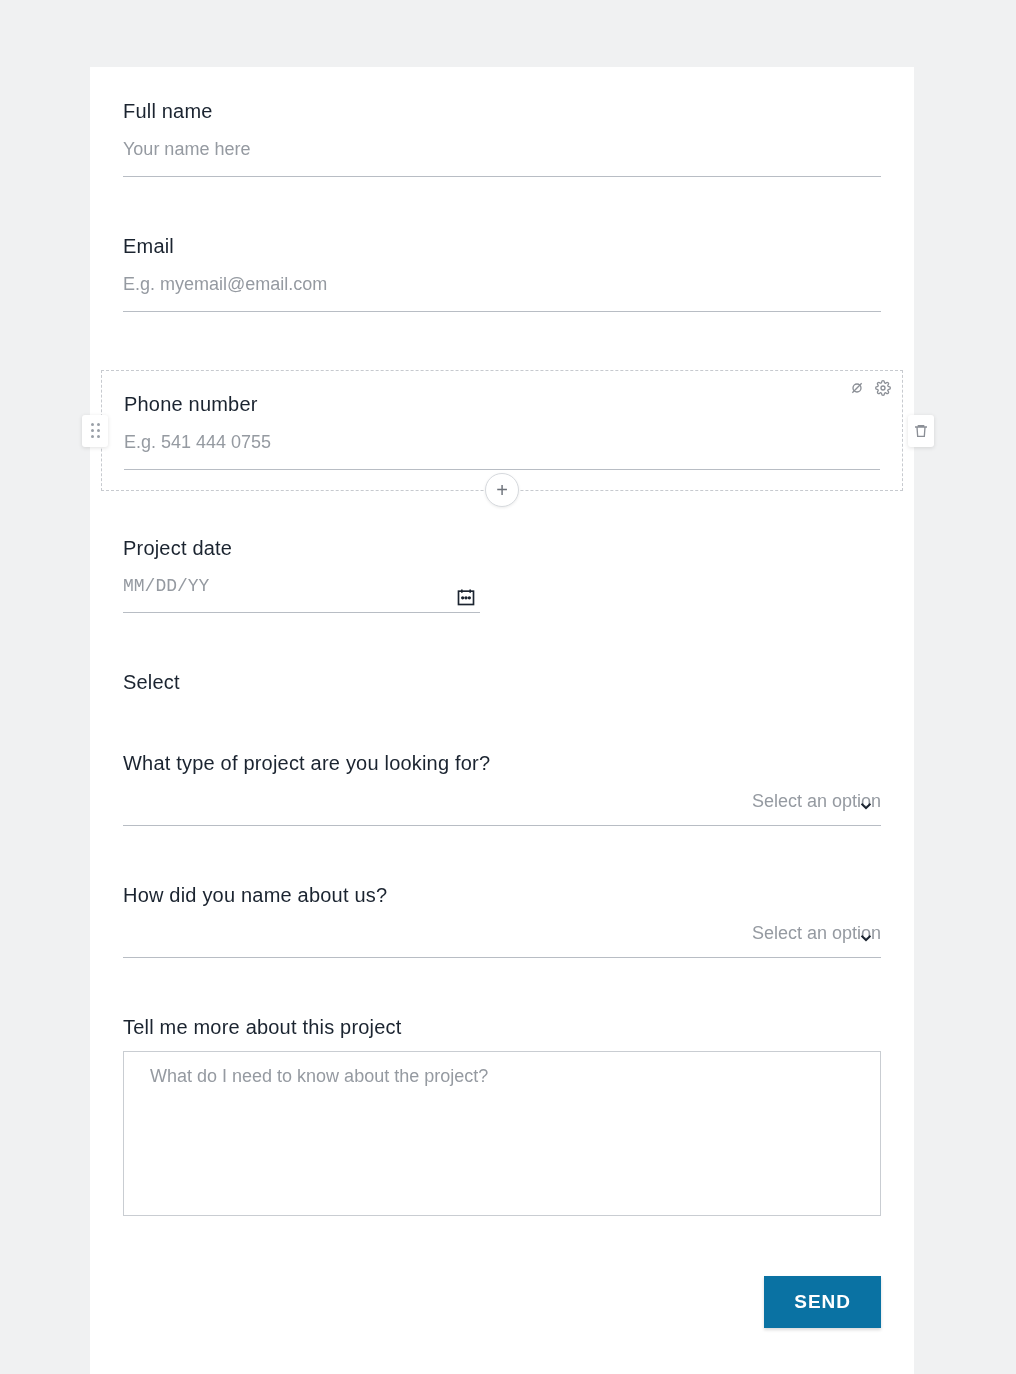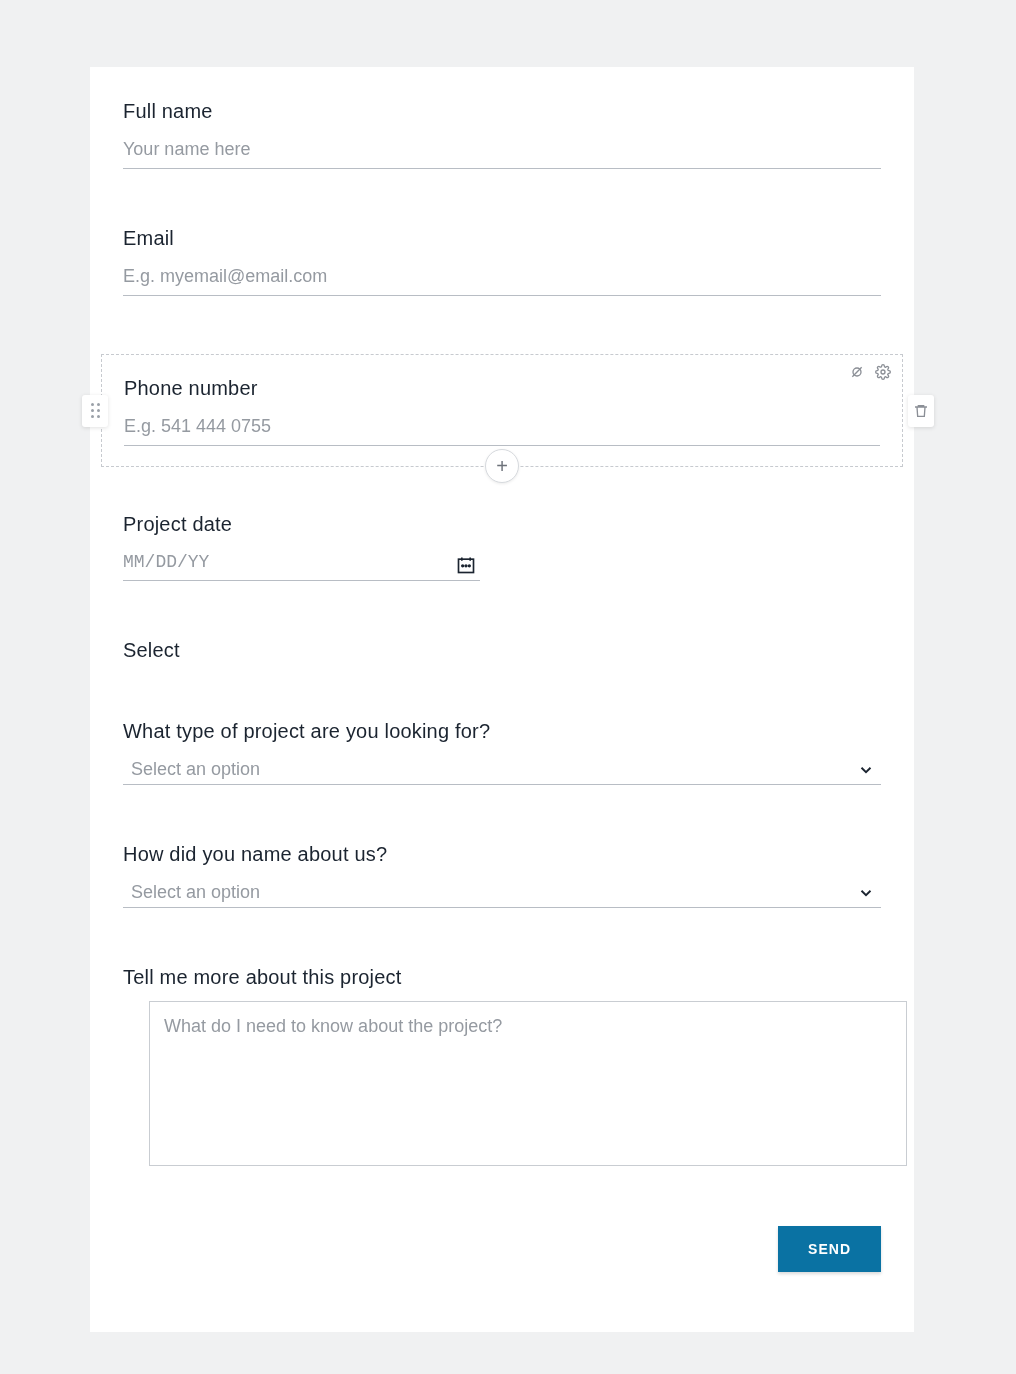--- a/index.html
+++ b/index.html
@@ -27,21 +27,21 @@
   font-size: 20px;
   font-weight: 400;
   color: #1b2430;
   margin-bottom: 12px;
   letter-spacing: 0.2px;
 }
 .text-input {
   width: 100%;
   border: none;
   border-bottom: 1px solid #b8bdc4;
-  padding: 4px 0 8px 0;
+  padding: 4px 0 16px 0;
   font-size: 18px;
   color: #0369a1;
   background: transparent;
   font-family: inherit;
 }
 .text-input::placeholder { color: #959aa1; }
 
 
 .selected-field {
   position: relative;
@@ -139,58 +139,58 @@
   width: 20px;
   height: 20px;
   color: #1b2430;
   pointer-events: none;
 }
 
 .select-wrap {
   position: relative;
   width: 100%;
   border-bottom: 1px solid #b8bdc4;
-  padding: 4px 0 4px 8px;
+  padding: 4px 0 13px 8px;
   font-size: 18px;
   color: #959aa1;
   cursor: pointer;
+  text-align: right;
 }
 .chevron-icon {
   position: absolute;
   right: 6px;
   top: 50%;
   transform: translateY(-50%);
   width: 18px;
   height: 18px;
   color: #1b2430;
 }
 
 .textarea {
   width: 100%;
   height: 165px;
   border: 1px solid #c9cdd2;
-  padding: 14px 14px;
+  padding: 14px 26px;
   font-size: 18px;
   font-family: inherit;
   resize: none;
   color: #333;
-  margin-left: 26px;
 }
 .textarea::placeholder { color: #959aa1; }
 
 .button-row {
   display: flex;
   justify-content: flex-end;
   margin-top: 56px;
 }
 .send-btn {
   background: #0a72a3;
   color: #fff;
   border: none;
-  font-size: 14px;
+  font-size: 19px;
   font-weight: 700;
   padding: 15px 30px;
   letter-spacing: 1px;
   cursor: pointer;
   box-shadow: 0 2px 3px rgba(0,0,0,0.15);
 }
 </style>
 </head>
 <body>
 

